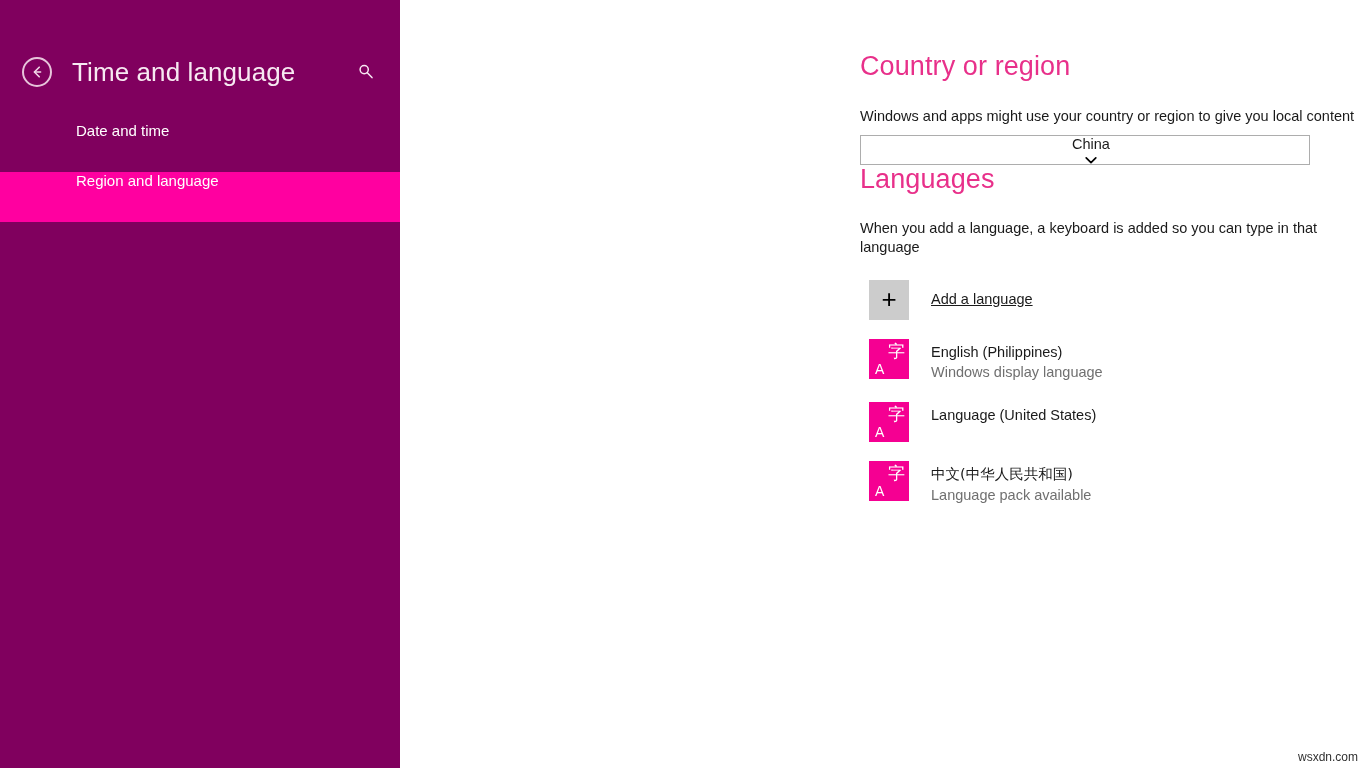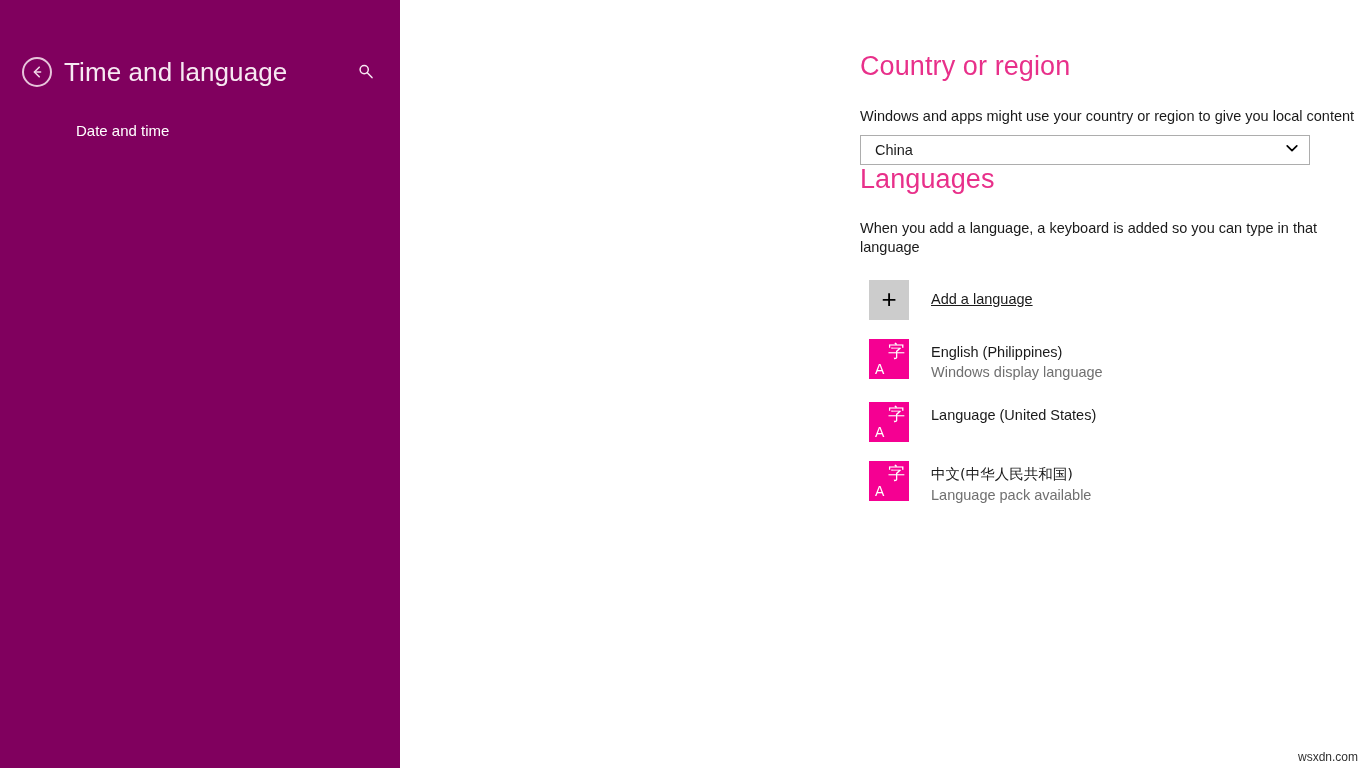--- a/index.html
+++ b/index.html
@@ -49,21 +49,21 @@
     justify-content: center;
     flex: 0 0 30px;
     cursor: pointer;
   }
   .back-button svg { display: block; }
 
   .sidebar-title {
     font-size: 26px;
     font-weight: 300;
     color: #f7e9f2;
-    margin-left: 12px;
+    margin-left: 20px;
     letter-spacing: 0.1px;
     white-space: nowrap;
   }
 
   .search-button {
     margin-left: auto;
     width: 28px;
     height: 28px;
     display: flex;
     align-items: center;
@@ -112,22 +112,23 @@
   }
 
   .select-wrapper {
     margin-top: 9px;
     width: 450px;
     height: 30px;
     border: 1px solid #adadad;
     background: #ffffff;
     display: flex;
     align-items: center;
-    padding: 0 9px 0 14px;
-    cursor: pointer;
+    padding: 0 9px 0 21px;
+    cursor: pointer;
+    flex-direction: column;
   }
 
   .select-value {
     font-size: 14.5px;
     color: #1a1a1a;
     flex: 1 1 auto;
   }
 
   .chevron { display: block; flex: 0 0 auto; }
 
@@ -253,20 +254,23 @@
           <path d="M10.3 9.7 L15 14.6" stroke="#f7e9f2" stroke-width="1.5" stroke-linecap="round"></path>
         </svg>
       </div>
 
     </div>
 
     <div class="nav-list">
       <div class="nav-item">
         <span>Date and time</span>
       </div>
+      <div class="nav-item selected">
+        <span>Region and language</span>
+      </div>
     </div>
 
   </div>
 
   <div class="content">
 
     <div class="country-block">
       <div class="section-heading">Country or region</div>
       <div class="section-desc">Windows and apps might use your country or region to give you local content</div>
 

